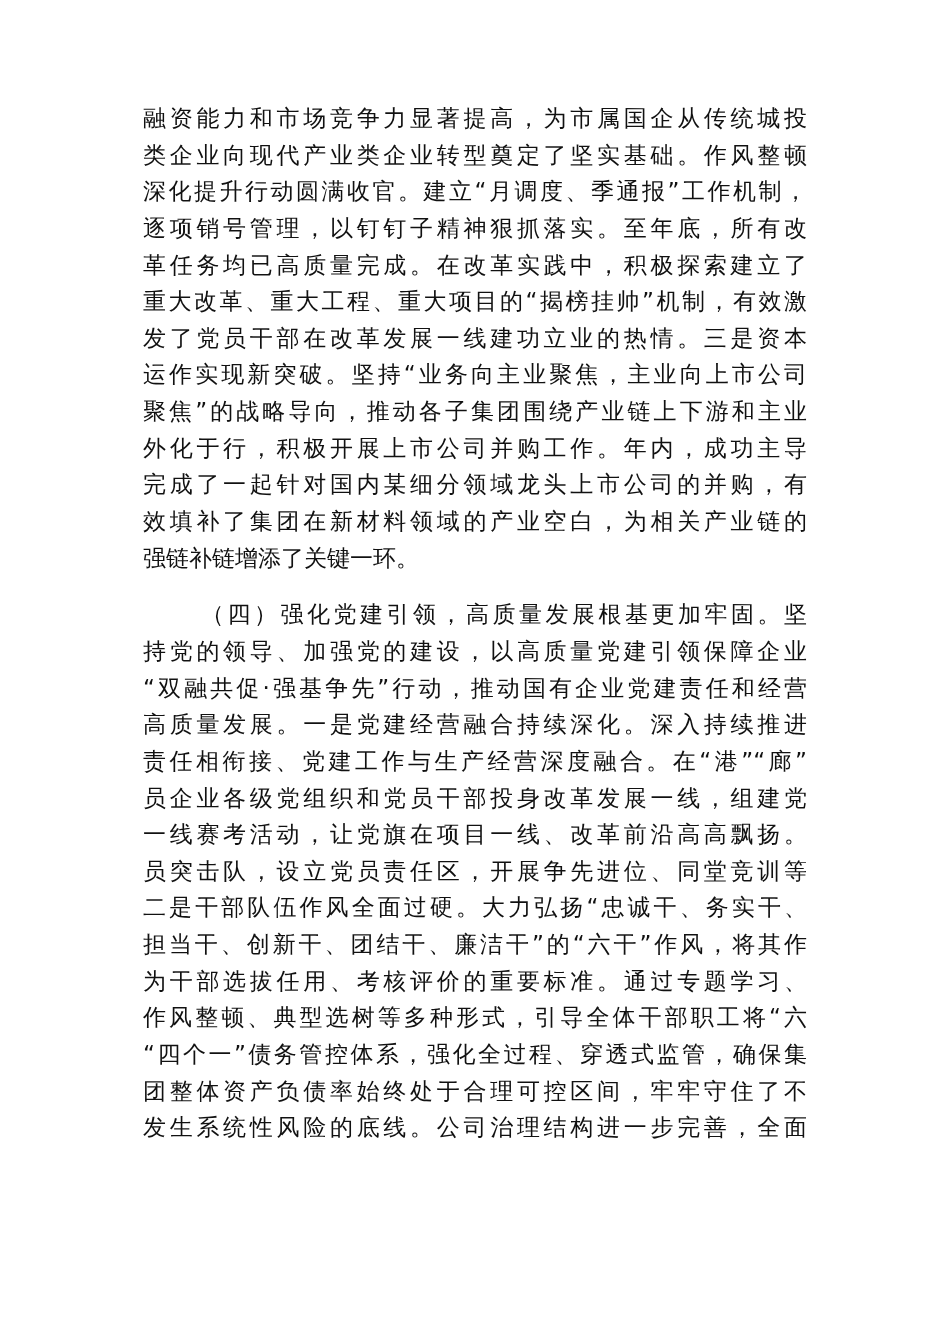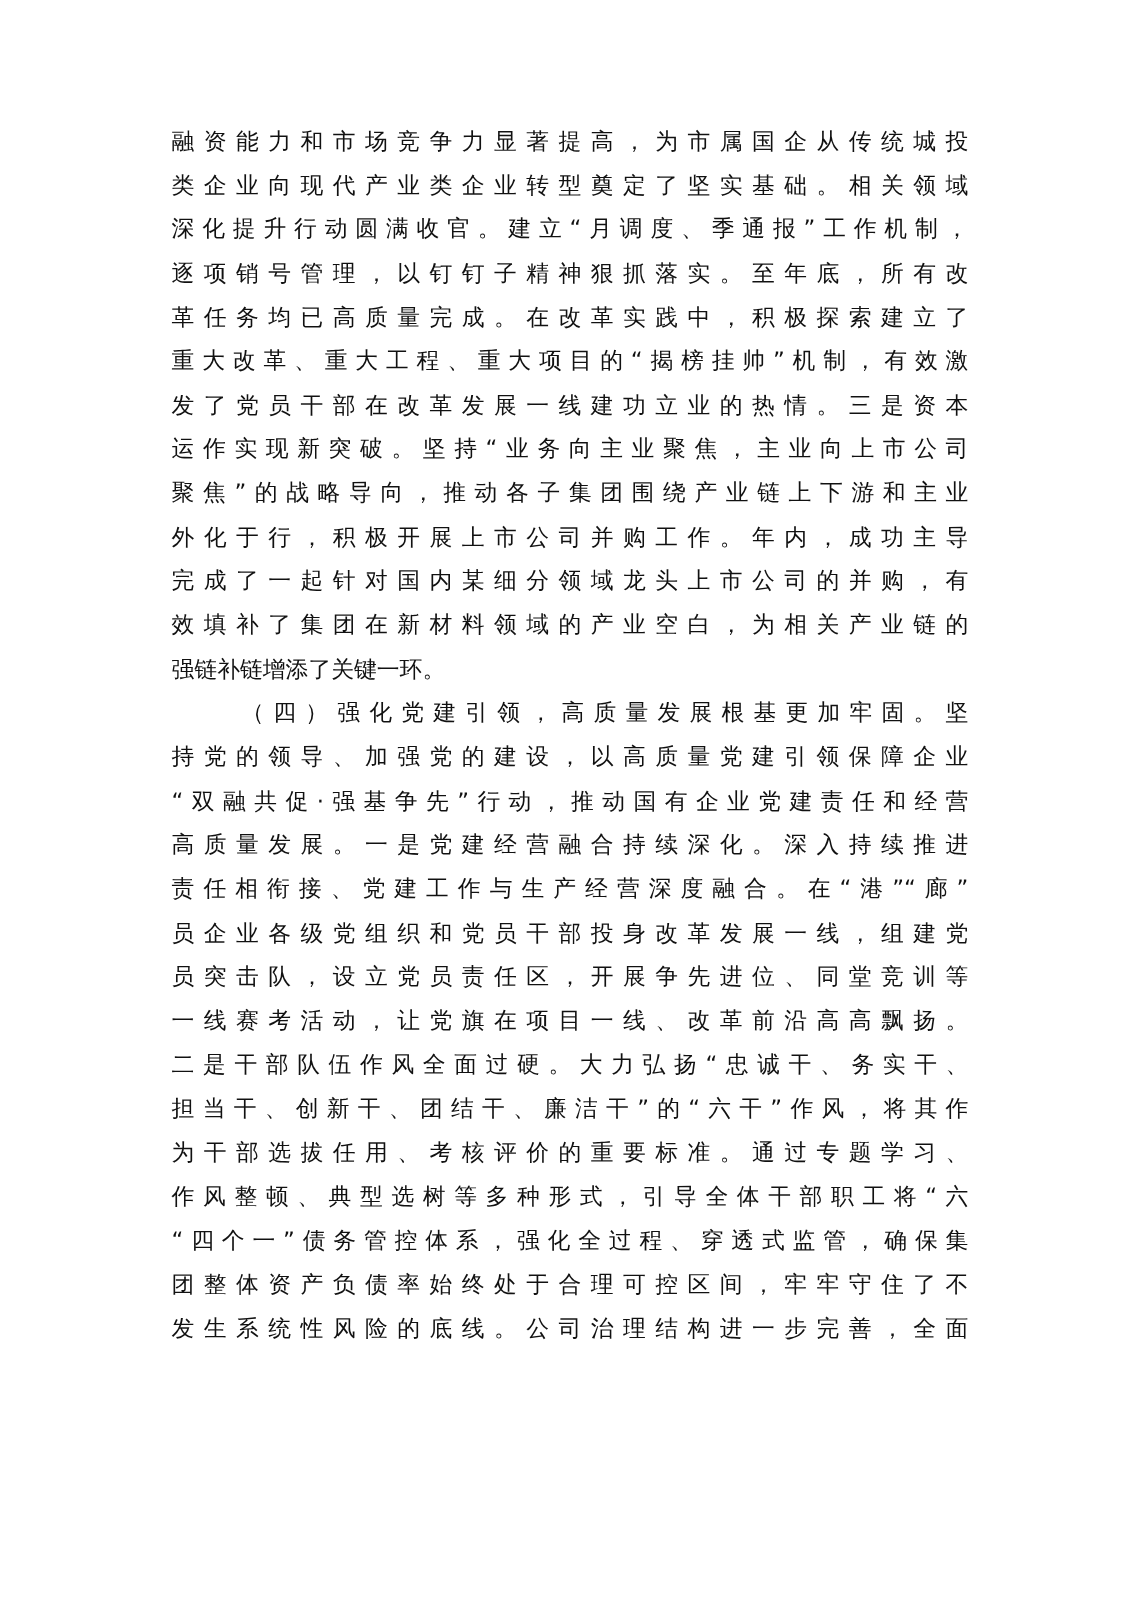--- a/index.html
+++ b/index.html
@@ -3,62 +3,62 @@
 <meta charset="utf-8">
 <style>
   html, body { margin: 0; padding: 0; background: #ffffff; }
   body { width: 950px; height: 1344px; position: relative; overflow: hidden; }
   .page {
     position: absolute;
     left: 143px;
     top: 100px;
     width: 664px;
     font-family: "DejaVu Sans", sans-serif;
-    font-size: 19px;
+    font-size: 23px;
     color: #111111;
   }
   .line {
     height: 36.65px;
     line-height: 36.65px;
     white-space: nowrap;
     text-align: justify;
     text-align-last: justify;
     letter-spacing: 0;
   }
   .line.last { text-align-last: left; }
-  .line.indent { padding-left: 58px; }
+  .line.indent { padding-left: 58px; margin-top: 20px; }
 </style>
 </head>
 <body>
 
 <div class="page">
   <div>
     <div class="line">融资能力和市场竞争力显著提高，为市属国企从传统城投</div>
-    <div class="line">类企业向现代产业类企业转型奠定了坚实基础。相关领域</div>
+    <div class="line">类企业向现代产业类企业转型奠定了坚实基础。作风整顿</div>
     <div class="line">深化提升行动圆满收官。建立“月调度、季通报”工作机制，</div>
     <div class="line">逐项销号管理，以钉钉子精神狠抓落实。至年底，所有改</div>
     <div class="line">革任务均已高质量完成。在改革实践中，积极探索建立了</div>
     <div class="line">重大改革、重大工程、重大项目的“揭榜挂帅”机制，有效激</div>
     <div class="line">发了党员干部在改革发展一线建功立业的热情。三是资本</div>
     <div class="line">运作实现新突破。坚持“业务向主业聚焦，主业向上市公司</div>
     <div class="line">聚焦”的战略导向，推动各子集团围绕产业链上下游和主业</div>
     <div class="line">外化于行，积极开展上市公司并购工作。年内，成功主导</div>
     <div class="line">完成了一起针对国内某细分领域龙头上市公司的并购，有</div>
     <div class="line">效填补了集团在新材料领域的产业空白，为相关产业链的</div>
     <div class="line last">强链补链增添了关键一环。</div>
   </div>
   <div>
     <div class="line indent">（四）强化党建引领，高质量发展根基更加牢固。坚</div>
     <div class="line">持党的领导、加强党的建设，以高质量党建引领保障企业</div>
     <div class="line">“双融共促·强基争先”行动，推动国有企业党建责任和经营</div>
     <div class="line">高质量发展。一是党建经营融合持续深化。深入持续推进</div>
     <div class="line">责任相衔接、党建工作与生产经营深度融合。在“港”“廊”</div>
     <div class="line">员企业各级党组织和党员干部投身改革发展一线，组建党</div>
+    <div class="line">一线赛考活动，让党旗在项目一线、改革前沿高高飘扬。</div>
     <div class="line">员突击队，设立党员责任区，开展争先进位、同堂竞训等</div>
-    <div class="line">一线赛考活动，让党旗在项目一线、改革前沿高高飘扬。</div>
     <div class="line">二是干部队伍作风全面过硬。大力弘扬“忠诚干、务实干、</div>
     <div class="line">担当干、创新干、团结干、廉洁干”的“六干”作风，将其作</div>
     <div class="line">为干部选拔任用、考核评价的重要标准。通过专题学习、</div>
     <div class="line">作风整顿、典型选树等多种形式，引导全体干部职工将“六</div>
     <div class="line">“四个一”债务管控体系，强化全过程、穿透式监管，确保集</div>
     <div class="line">团整体资产负债率始终处于合理可控区间，牢牢守住了不</div>
     <div class="line">发生系统性风险的底线。公司治理结构进一步完善，全面</div>
   </div>
 </div>
 

